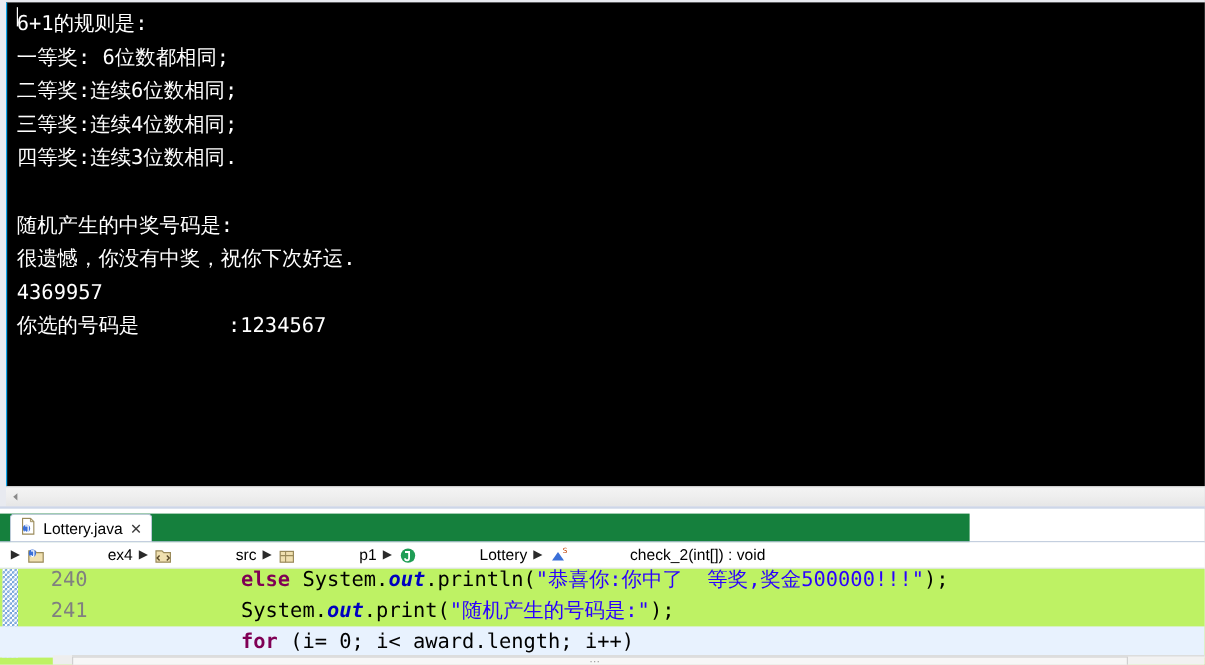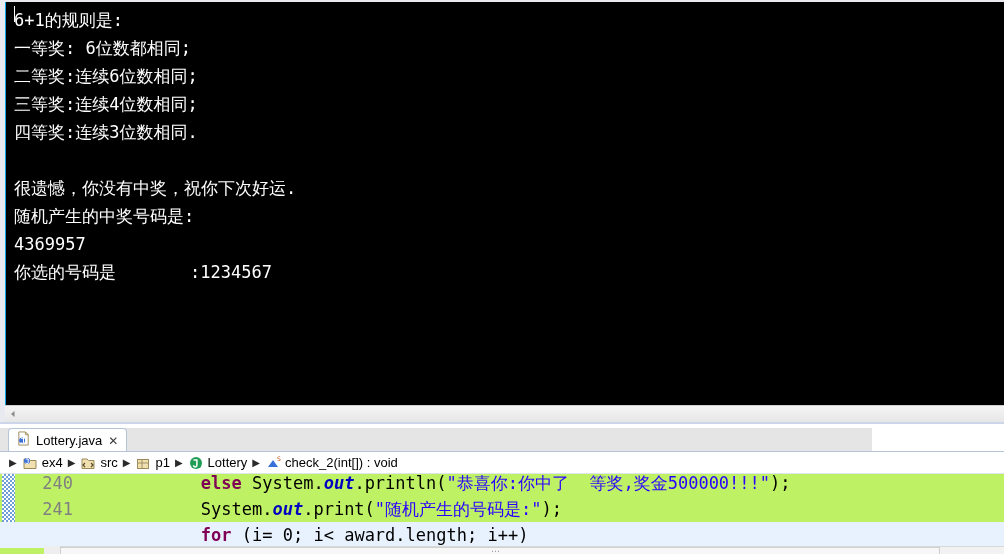--- a/index.html
+++ b/index.html
@@ -59,22 +59,22 @@
     position:absolute;left:0;top:422px;width:1004px;height:2px;
     background:#cdd6e8;
   }
 
   
   .editor-area{
     position:absolute;left:0;top:424px;width:1004px;height:130px;
     background:#ffffff;
   }
   .tabbar{
-    position:absolute;left:0;top:4px;width:872px;height:24px;
-    background:#e5e5e5;
+    position:absolute;left:0;top:4px;width:808px;height:24px;
+    background:#15803d;
   }
   .tab{
     position:absolute;left:8px;top:0px;height:24px;
     display:flex;align-items:center;
     padding:0 8px 0 7px;
     background:#ffffff;
     border:1px solid #b6c4d8;
     border-bottom:none;
     border-radius:4px 4px 0 0;
     box-sizing:border-box;
@@ -93,21 +93,21 @@
 
   
   .breadcrumb{
     position:absolute;left:0;top:28px;width:1004px;height:22px;
     background:#ffffff;
     display:flex;align-items:center;
     padding-left:4px;
     box-sizing:border-box;
     border-bottom:1px solid #dfe3ea;
   }
-  .bc-item{display:flex;align-items:center;height:22px;}
+  .bc-item{display:flex;align-items:center;height:22px;gap:48px;}
   .bc-text{font-size:13px;color:#000000;margin-left:4px;}
   .bc-sep{
     margin:0 5px;color:#2a2a2a;font-size:10px;line-height:1;
   }
   .bc-icon{width:16px;height:16px;display:block;}
 
   
   .code{
     position:absolute;left:0;top:50px;width:1004px;height:80px;
     background:#bef264;overflow:hidden;
@@ -166,22 +166,22 @@
   <div class="console-wrap">
     <div class="console" id="console">
       <div class="console-inner" id="console-inner">
         <div class="caret"></div>
       <div class="cline">6+1的规则是:</div>
           <div class="cline">一等奖: 6位数都相同;</div>
           <div class="cline">二等奖:连续6位数相同;</div>
           <div class="cline">三等奖:连续4位数相同;</div>
           <div class="cline">四等奖:连续3位数相同.</div>
           <div class="cline blank"></div>
+          <div class="cline">随机产生的中奖号码是:</div>
           <div class="cline">很遗憾，你没有中奖，祝你下次好运.</div>
-          <div class="cline">随机产生的中奖号码是:</div>
           <div class="cline">4369957</div>
           <div class="cline"><span>你选的号码是</span><span class="tabgap"></span><span>:1234567</span></div>
         </div>
     </div>
 
     <div class="console-hscroll">
       <div class="hs-left">
         <svg width="8" height="8" viewBox="0 0 8 8">
             <path d="M5.5 1 L2 4 L5.5 7 Z" fill="#8a8a8a"></path>
           </svg>

